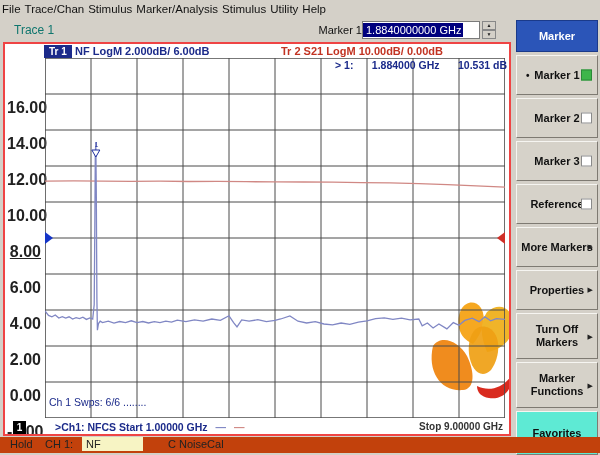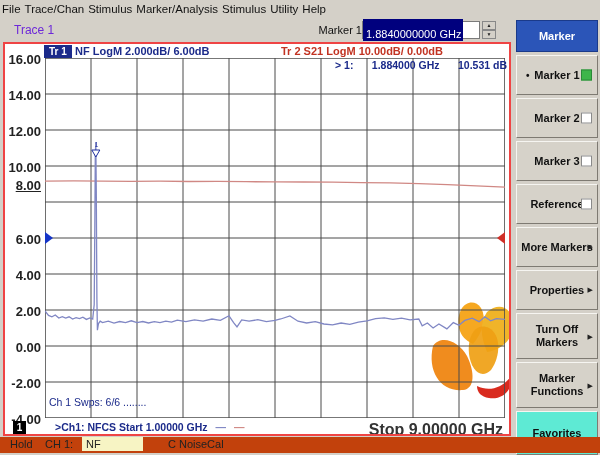--- a/index.html
+++ b/index.html
@@ -6,47 +6,47 @@
   body{font-family:"Liberation Sans","DejaVu Sans",sans-serif;background:#fff;}
   .screen{position:relative;width:600px;height:455px;background:#d4d0c8;overflow:hidden;}
 
   
   .menubar{position:absolute;left:0;top:0;width:600px;height:18px;background:#d4d0c8;
            display:flex;align-items:center;font-size:11.5px;color:#111;}
   .menubar span{padding:0 2px;cursor:default;text-align:right;}
 
   
   .row2{position:absolute;left:0;top:18px;width:600px;height:24px;background:#d4d0c8;}
-  .trace-tab{position:absolute;left:14px;top:5px;font-size:12px;color:#6d28d9;}
+  .trace-tab{position:absolute;left:14px;top:5px;font-size:12px;color:#0f766e;}
   .marker-entry-label{position:absolute;right:238px;top:6px;font-size:11px;color:#111;}
   .mfield{position:absolute;right:120px;top:3px;width:116px;height:16px;background:#fff;
           border:1px solid #7a7a7a;display:flex;align-items:center;}
-  .mfield .sel{background:#00007e;color:#fff;font-size:11px;padding:9px 2px 1px 3px;white-space:nowrap;}
+  .mfield .sel{background:#00007e;color:#fff;font-size:11px;padding:1px 2px 1px 3px;white-space:nowrap;}
   .spinner{position:absolute;right:104px;top:3px;width:14px;height:18px;display:flex;flex-direction:column;}
   .spinner div{flex:1;background:#d4d0c8;border:1px solid #888;font-size:5px;line-height:7px;
                text-align:center;color:#222;cursor:default;}
 
   
   .frame{position:absolute;left:3px;top:42px;width:508px;height:394px;background:#fff;
          border:2px solid #ef4444;box-sizing:border-box;overflow:hidden;}
   .trace-titles{position:absolute;left:0;top:1px;width:100%;height:13px;font-size:11px;font-weight:bold;}
   .tr1chip{position:absolute;left:39px;top:0;background:#1b2a8a;color:#fff;padding:0 5px;font-size:10px;line-height:13px;}
   .tr1title{position:absolute;left:70px;top:0;color:#1b2a8a;line-height:13px;}
   .tr2title{position:absolute;left:276px;top:0;color:#c23322;line-height:13px;}
-  #ylabels div{position:absolute;width:34px;text-align:right;font-size:13px;font-weight:600;color:#222;}
+  #ylabels div{position:absolute;width:34px;text-align:right;font-size:16px;font-weight:600;color:#222;margin-top:47px;}
   #plot-svg{position:absolute;left:40px;top:14px;}
   #logo{position:absolute;left:420px;top:250px;}
   .readout{position:absolute;left:330px;top:15px;width:172px;display:flex;justify-content:space-between;
            font-size:10.5px;font-weight:600;color:#1b2a8a;z-index:5;}
   .sweepinfo{position:absolute;left:44px;top:352px;font-size:10.5px;color:#1b2a8a;z-index:5;}
   .chbox{position:absolute;left:8px;top:377px;width:13px;height:13px;background:#000;color:#fff;
          font-size:10px;font-weight:bold;text-align:center;line-height:13px;z-index:5;}
   .startlbl{position:absolute;left:26px;top:377px;font-size:10.5px;font-weight:600;color:#1b2a8a;z-index:5;margin-left:24px;}
   .dash{font-weight:bold;margin-left:5px;}
-  .stoplbl{position:absolute;right:6px;top:377px;font-size:16px;font-weight:600;color:#333;z-index:5;}
+  .stoplbl{position:absolute;right:6px;top:377px;font-size:10px;font-weight:600;color:#333;z-index:5;}
 
   
   .sidebar{position:absolute;left:516px;top:20px;width:82px;display:flex;flex-direction:column;gap:3px;}
   .sbtn{background:#d6d2c9;border-top:1px solid #f6f5f1;border-left:1px solid #f6f5f1;
         border-right:1px solid #7e7a72;border-bottom:1px solid #7e7a72;
         font-size:11px;font-weight:600;color:#111;position:relative;
         display:flex;flex-direction:column;align-items:center;justify-content:center;cursor:default;}
   .sbtn.h1{height:38px;} .sbtn.h2{height:44px;line-height:13px;} .sbtn.fav{height:42px;background:#5eead4;}
   .sbtn.hdr{height:30px;background:#2b55b8;color:#fff;border-color:#1a3a8a;font-weight:bold;}
   .dot{position:absolute;left:9px;top:50%;transform:translateY(-50%);font-size:10px;}
@@ -106,21 +106,21 @@
       <path d="M62,18 C76,6 90,16 88,34 C86,48 74,56 62,58 C56,44 54,30 62,18 Z" fill="#f0b429"></path>
       <path d="M44,60 C42,40 52,28 64,34 C76,40 76,62 66,76 C56,86 46,76 44,60 Z" fill="#ef9f13" opacity="0.92"></path>
       <path d="M52,92 C64,98 78,94 86,82 C88,96 78,106 64,104 C56,103 52,98 52,92 Z" fill="#d92b1f"></path>
     </svg>
 
     <div id="ylabels">
         <div style="left: 2px; top: 8px;">16.00</div>
         <div style="left: 2px; top: 44px;">14.00</div>
         <div style="left: 2px; top: 80px;">12.00</div>
         <div style="left: 2px; top: 116px;">10.00</div>
-        <div style="left: 2px; top: 134px; text-decoration: underline;">8.00</div>
+        <div style="left: 2px; top: 152px; text-decoration: underline;">8.00</div>
         <div style="left: 2px; top: 188px;">6.00</div>
         <div style="left: 2px; top: 224px;">4.00</div>
         <div style="left: 2px; top: 260px;">2.00</div>
         <div style="left: 2px; top: 296px;">0.00</div>
         <div style="left: 2px; top: 332px;">-2.00</div>
         <div style="left: 2px; top: 368px;">-4.00</div>
       </div>
     <svg id="plot-svg" width="460" height="360" viewBox="0 0 460 360">
         <line x1="0" y1="0" x2="0" y2="360" stroke="#4a4a4a" stroke-width="1.6"></line>
         <line x1="46" y1="0" x2="46" y2="360" stroke="#4a4a4a" stroke-width="1"></line>

